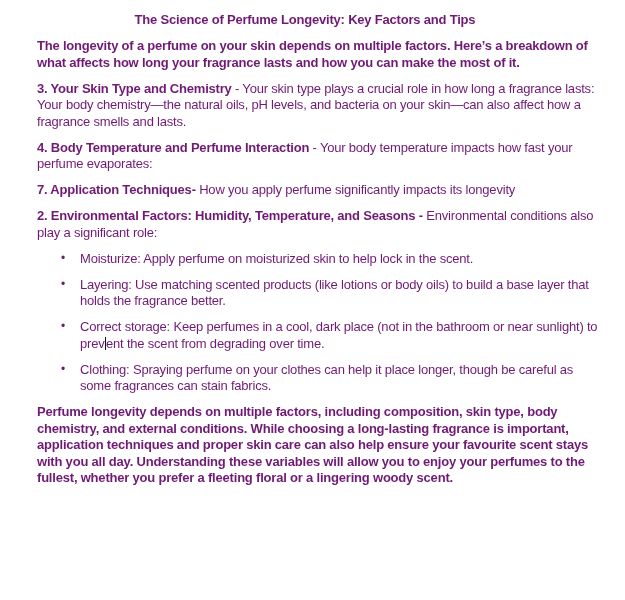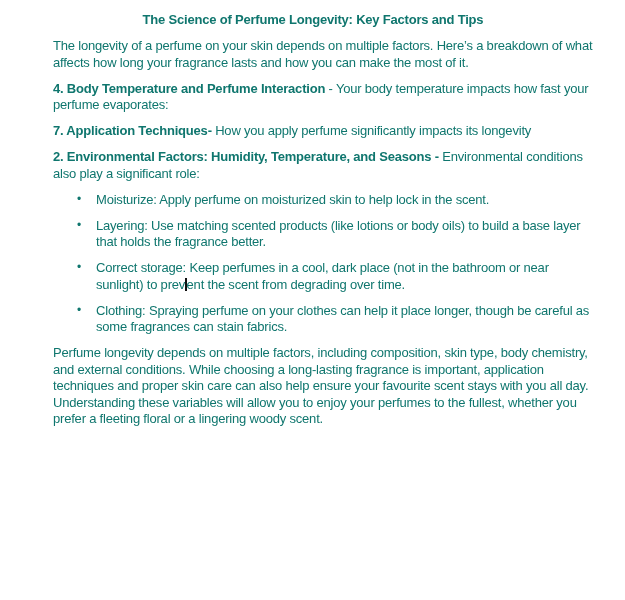--- a/index.html
+++ b/index.html
@@ -5,34 +5,34 @@
   html, body { margin: 0; padding: 0; }
   body {
     width: 625px; height: 600px;
     background: #ffffff;
     font-family: "Liberation Sans", sans-serif;
     overflow: hidden;
   }
   .page {
     box-sizing: border-box;
     width: 625px; height: 600px;
-    padding: 12px 26px 0 53px;
-    color: #0f766e;
+    padding: 12px 26px 0 37px;
+    color: #701a75;
     font-size: 13px;
     line-height: 16.5px;
     letter-spacing: -0.2px;
     text-align: left;
   }
   .page p { margin: 0 0 9.5px 0; }
   .doc-title {
     font-weight: bold;
     text-align: center;
     padding-right: 26px; 
   }
-  .bold { font-weight: normal; }
+  .bold { font-weight: bold; }
   .lead { font-weight: bold; }
   ul.tips {
     list-style: none;
     margin: 0; padding: 0;
   }
   ul.tips li {
     position: relative;
     padding-left: 43px;
     margin: 0 0 9.5px 0;
   }
@@ -53,20 +53,21 @@
 <body>
 
 <div class="page">
 
   <p class="doc-title">The Science of Perfume Longevity: Key Factors and Tips</p>
 
   <p class="bold">The longevity of a perfume on your skin depends on multiple factors. Here’s a breakdown of what affects how long your fragrance lasts and how you can make the most of it.</p>
 
 
 
+  <p><span class="lead">3. Your Skin Type and Chemistry</span><span> - Your skin type plays a crucial role in how long a fragrance lasts: Your body chemistry—the natural oils, pH levels, and bacteria on your skin—can also affect how a fragrance smells and lasts.</span></p>
 
   <p><span class="lead">4. Body Temperature and Perfume Interaction</span><span> - Your body temperature impacts how fast your perfume evaporates:</span></p>
 
   <p><span class="lead">7. Application Techniques-</span><span> How you apply perfume significantly impacts its longevity</span></p>
 
   <p><span class="lead">2. Environmental Factors: Humidity, Temperature, and Seasons -</span><span> Environmental conditions also play a significant role:</span></p>
 
 
   <ul class="tips">
     <li><span class="marker">•</span><span>Moisturize: Apply perfume on moisturized skin to help lock in the scent.</span></li>

